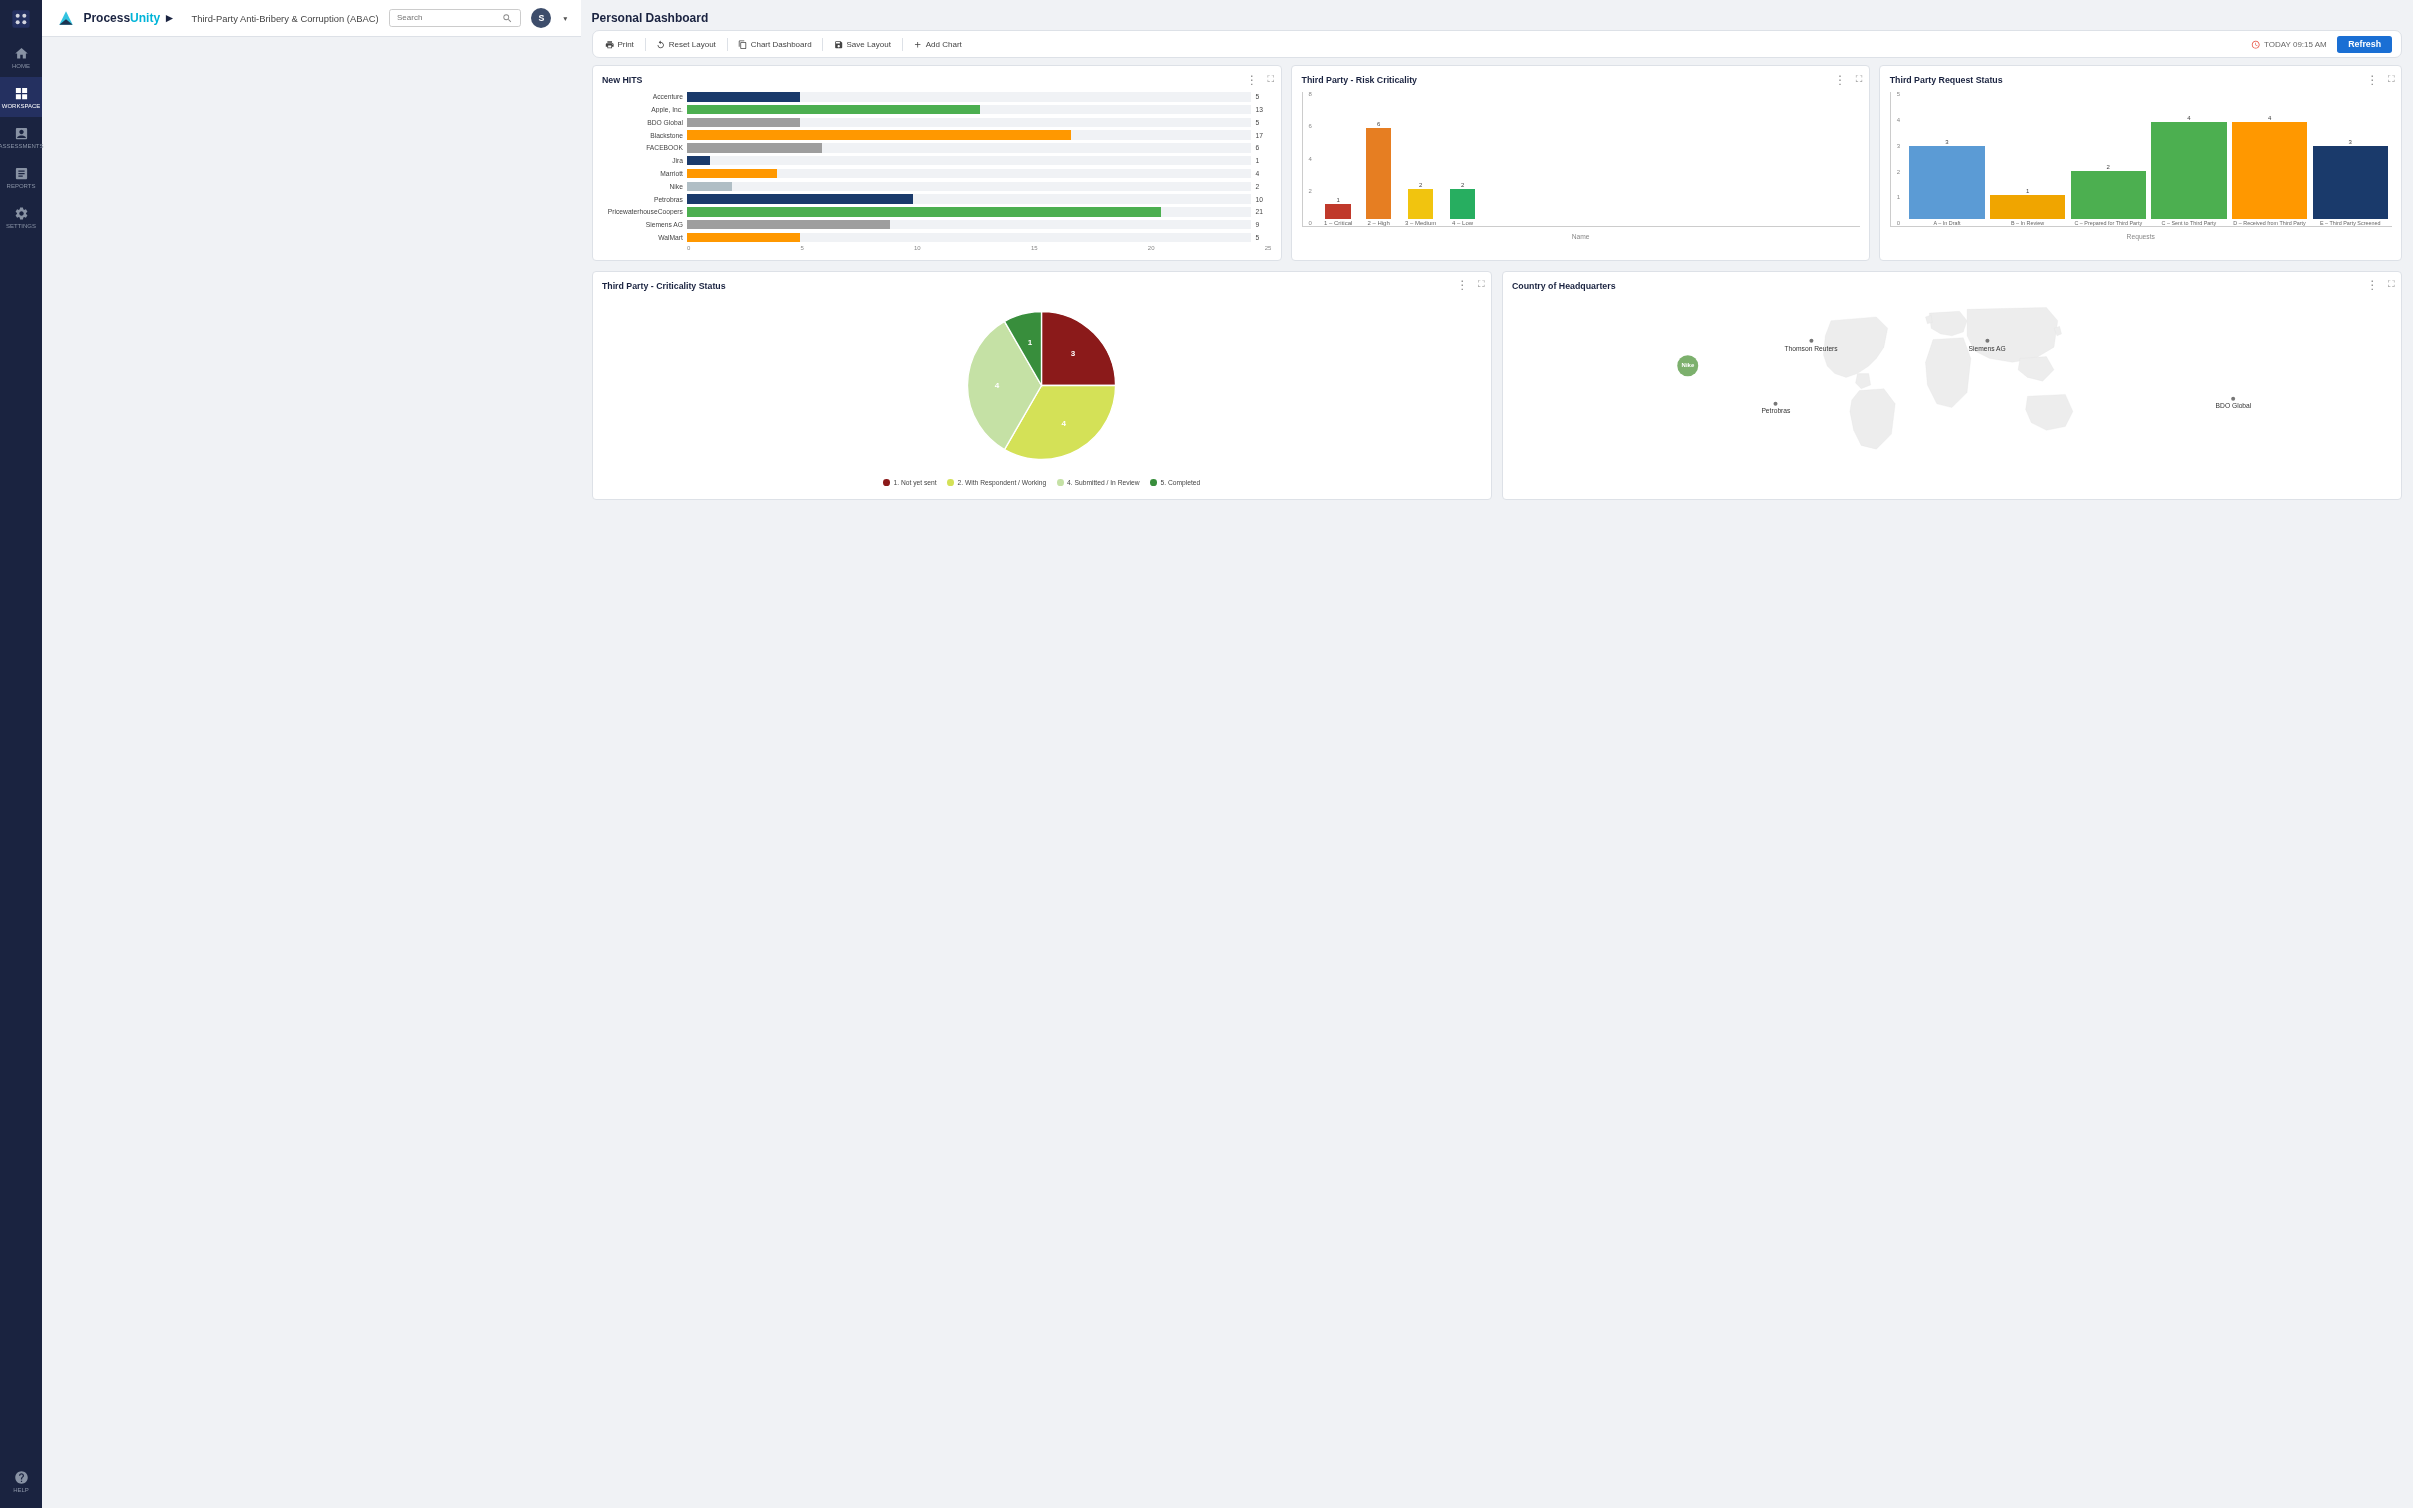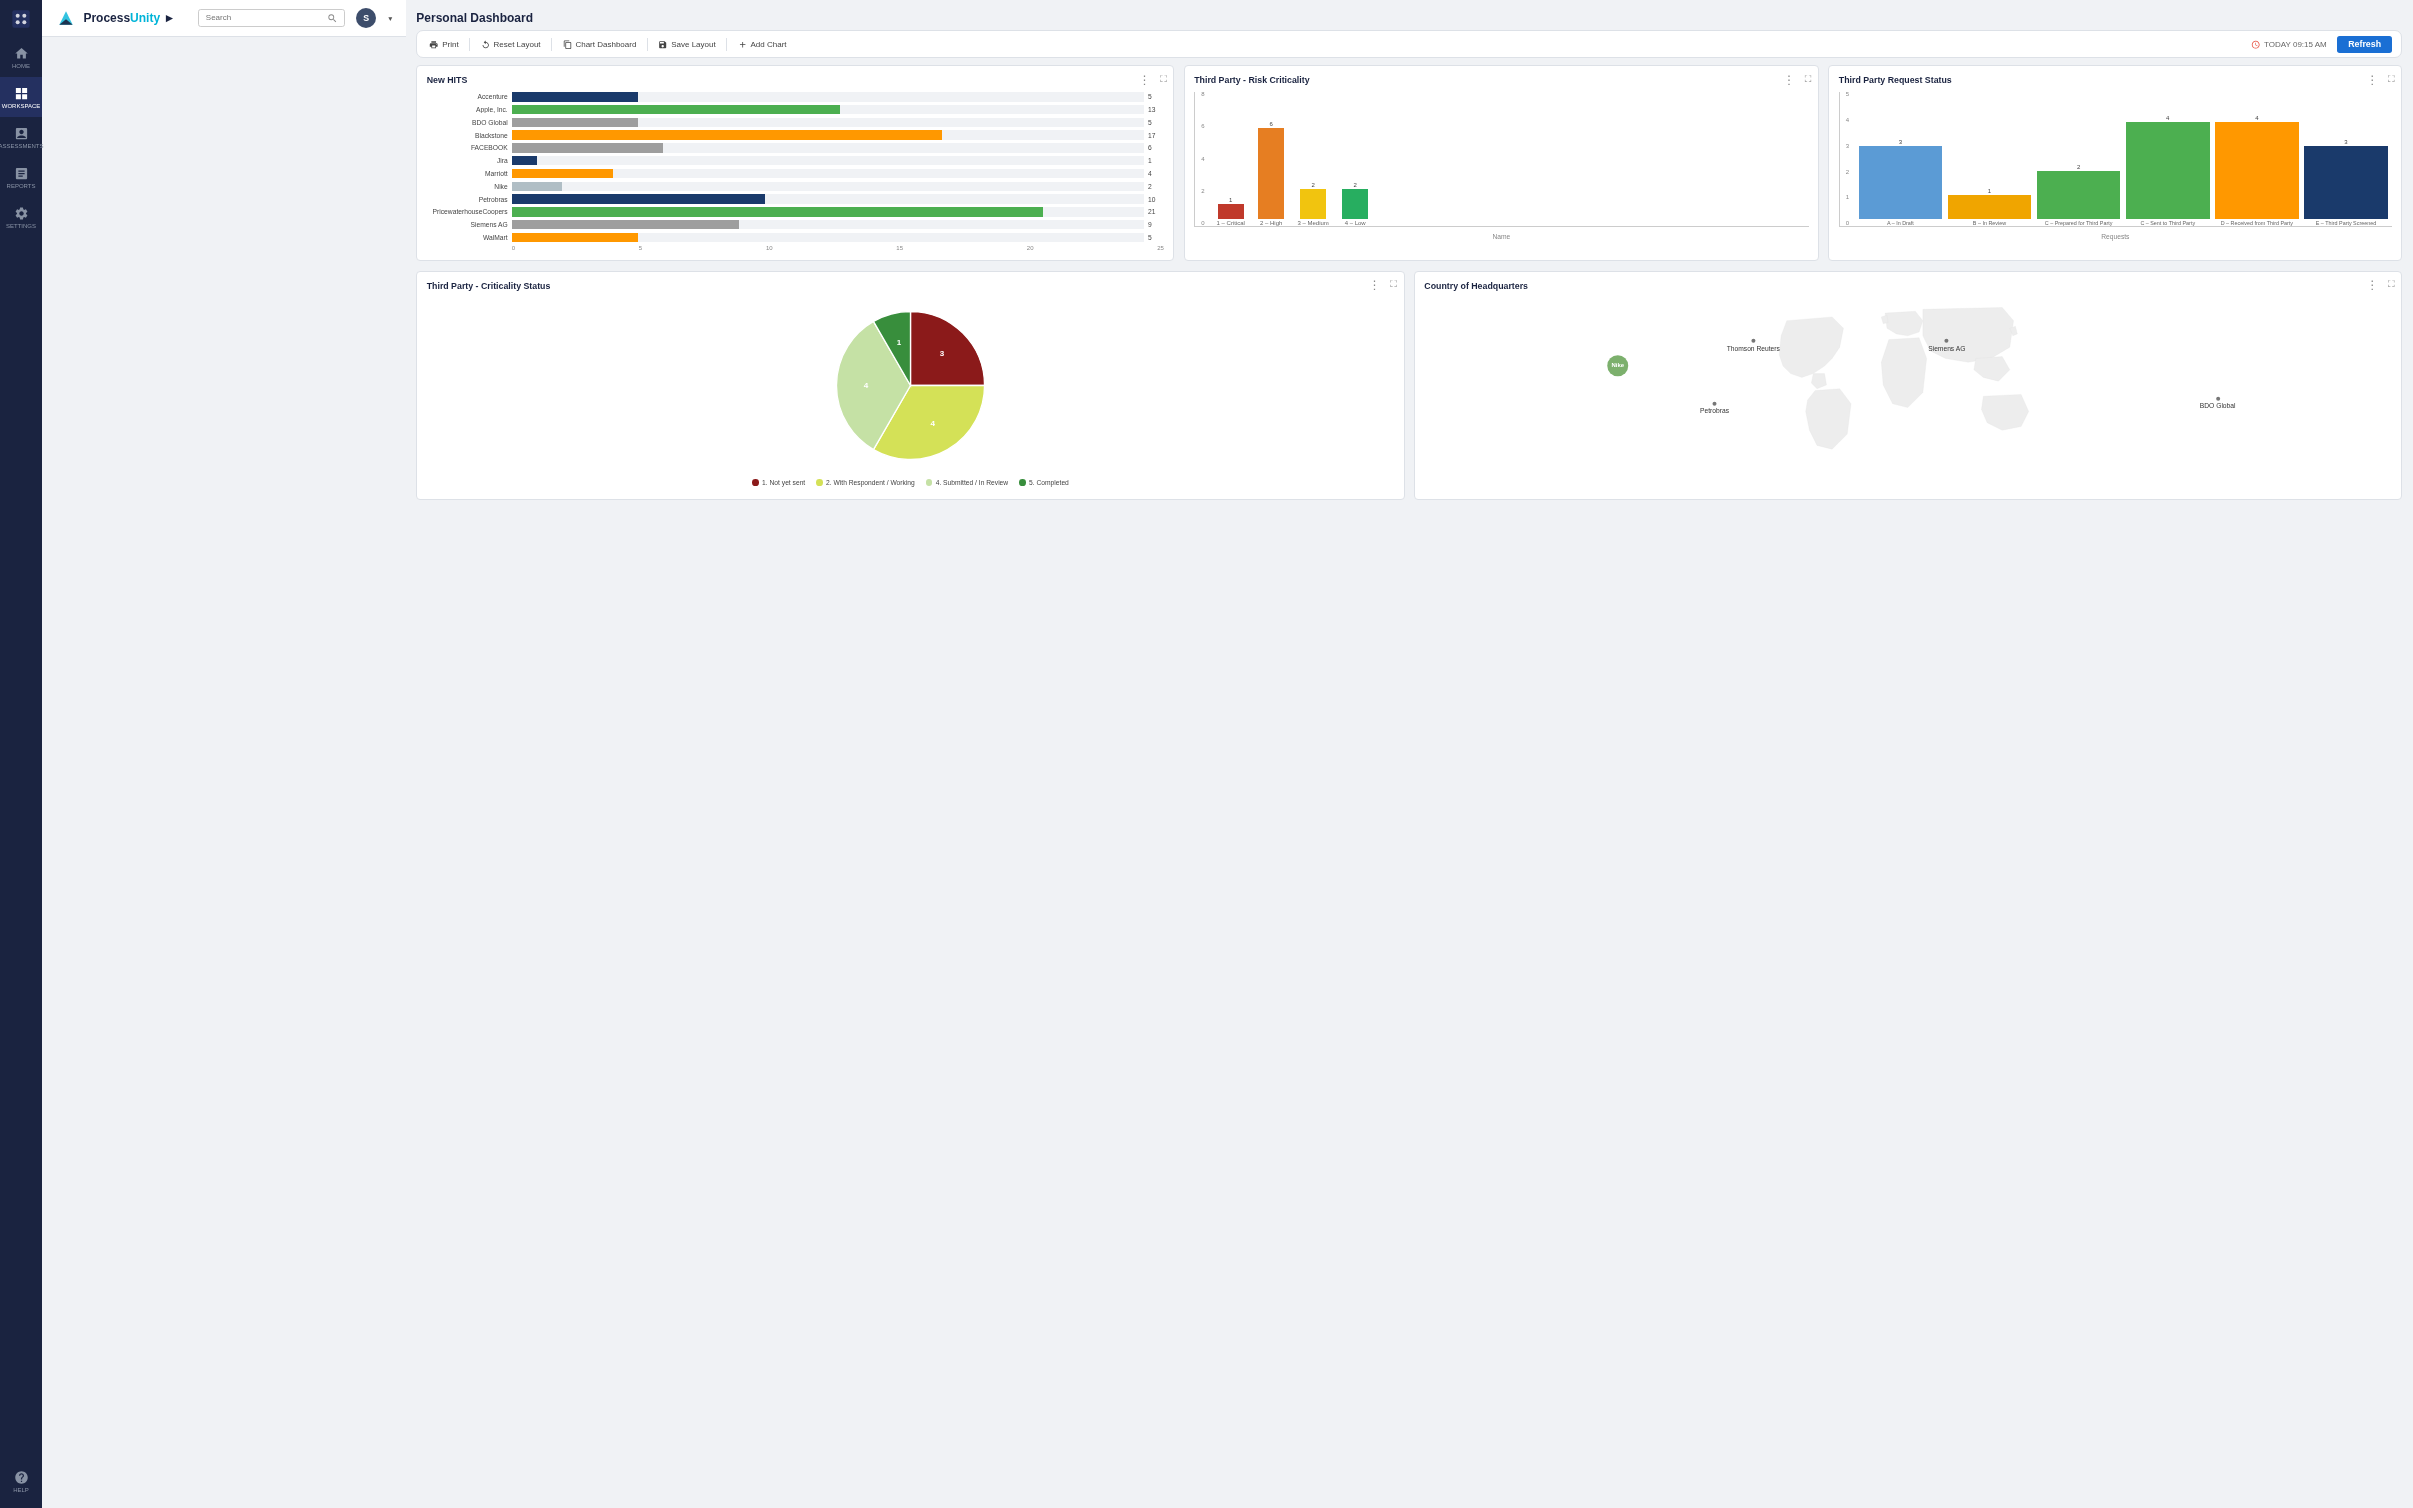--- a/index.html
+++ b/index.html
@@ -15,21 +15,21 @@
 
     
     .main { flex: 1; display: flex; flex-direction: row; overflow: hidden; }
 
     
     .header { height: 37px; background: #fff; border-bottom: 0.7px solid #dde1e7; display: flex; align-items: center; padding: 0 12px; gap: 10.8px; }
     .logo-area { display: flex; align-items: center; gap: 5.4px; }
     .logo-text { font-size: 12px; font-weight: bold; color: #1a2340; }
     .logo-accent { color: #00b4d8; }
     .header-title { color: #444; font-size: 9.4px; margin-left: 5.4px; flex: 1; }
-    .search-box { display: flex; align-items: center; border: 0.7px solid #ccc; border-radius: 2.7px; padding: 2.7px 6.7px; gap: 20px; background: #fff; margin-left: 12px; }
+    .search-box { display: flex; align-items: center; border: 0.7px solid #ccc; border-radius: 2.7px; padding: 2.7px 6.7px; gap: 4px; background: #fff; }
     .search-box input { border: none; outline: none; font-size: 8px; width: 101px; }
     .user-avatar { width: 20px; height: 20px; border-radius: 50%; background: #3d4d6b; color: #fff; display: flex; align-items: center; justify-content: center; font-size: 8.8px; font-weight: bold; cursor: pointer; }
     .chevron-icon { color: #555; font-size: 6.7px; cursor: pointer; }
 
     
     .content { flex: 1; overflow-y: auto; padding: 10.8px; }
 
     
     .dashboard-header { margin-bottom: 6.7px; }
     .dashboard-title { font-size: 12px; font-weight: bold; color: #1a2340; margin-bottom: 5.4px; }
@@ -138,20 +138,21 @@
   <div class="header">
     <div class="logo-area">
 
       <svg width="24" height="24" viewBox="0 0 36 36">
         <rect width="36" height="36" rx="4" fill="#fff"></rect>
         <polygon points="8,28 18,8 28,28" fill="#00b4d8" opacity="0.8"></polygon>
         <polygon points="8,28 18,20 28,28" fill="#1a2340" opacity="0.9"></polygon>
       </svg>
       <span class="logo-text">Process<span class="logo-accent">Unity</span> ►</span>
     </div>
+    <span class="header-title">Third-Party Anti-Bribery &amp; Corruption (ABAC)</span>
     <div class="search-box">
       <input type="text" placeholder="Search" style="">
       <svg width="10.8" height="10.8" viewBox="0 0 24 24" fill="#888">
           <path d="M15.5 14h-.79l-.28-.27A6.471 6.471 0 0 0 16 9.5 6.5 6.5 0 1 0 9.5 16c1.61 0 3.09-.59 4.23-1.57l.27.28v.79l5 4.99L20.49 19l-4.99-5zm-6 0C7.01 14 5 11.99 5 9.5S7.01 5 9.5 5 14 7.01 14 9.5 11.99 14 9.5 14z"></path>
         </svg>
     </div>
     <div class="user-avatar">S</div>
     <span class="chevron-icon">▼</span>
   </div>
 

